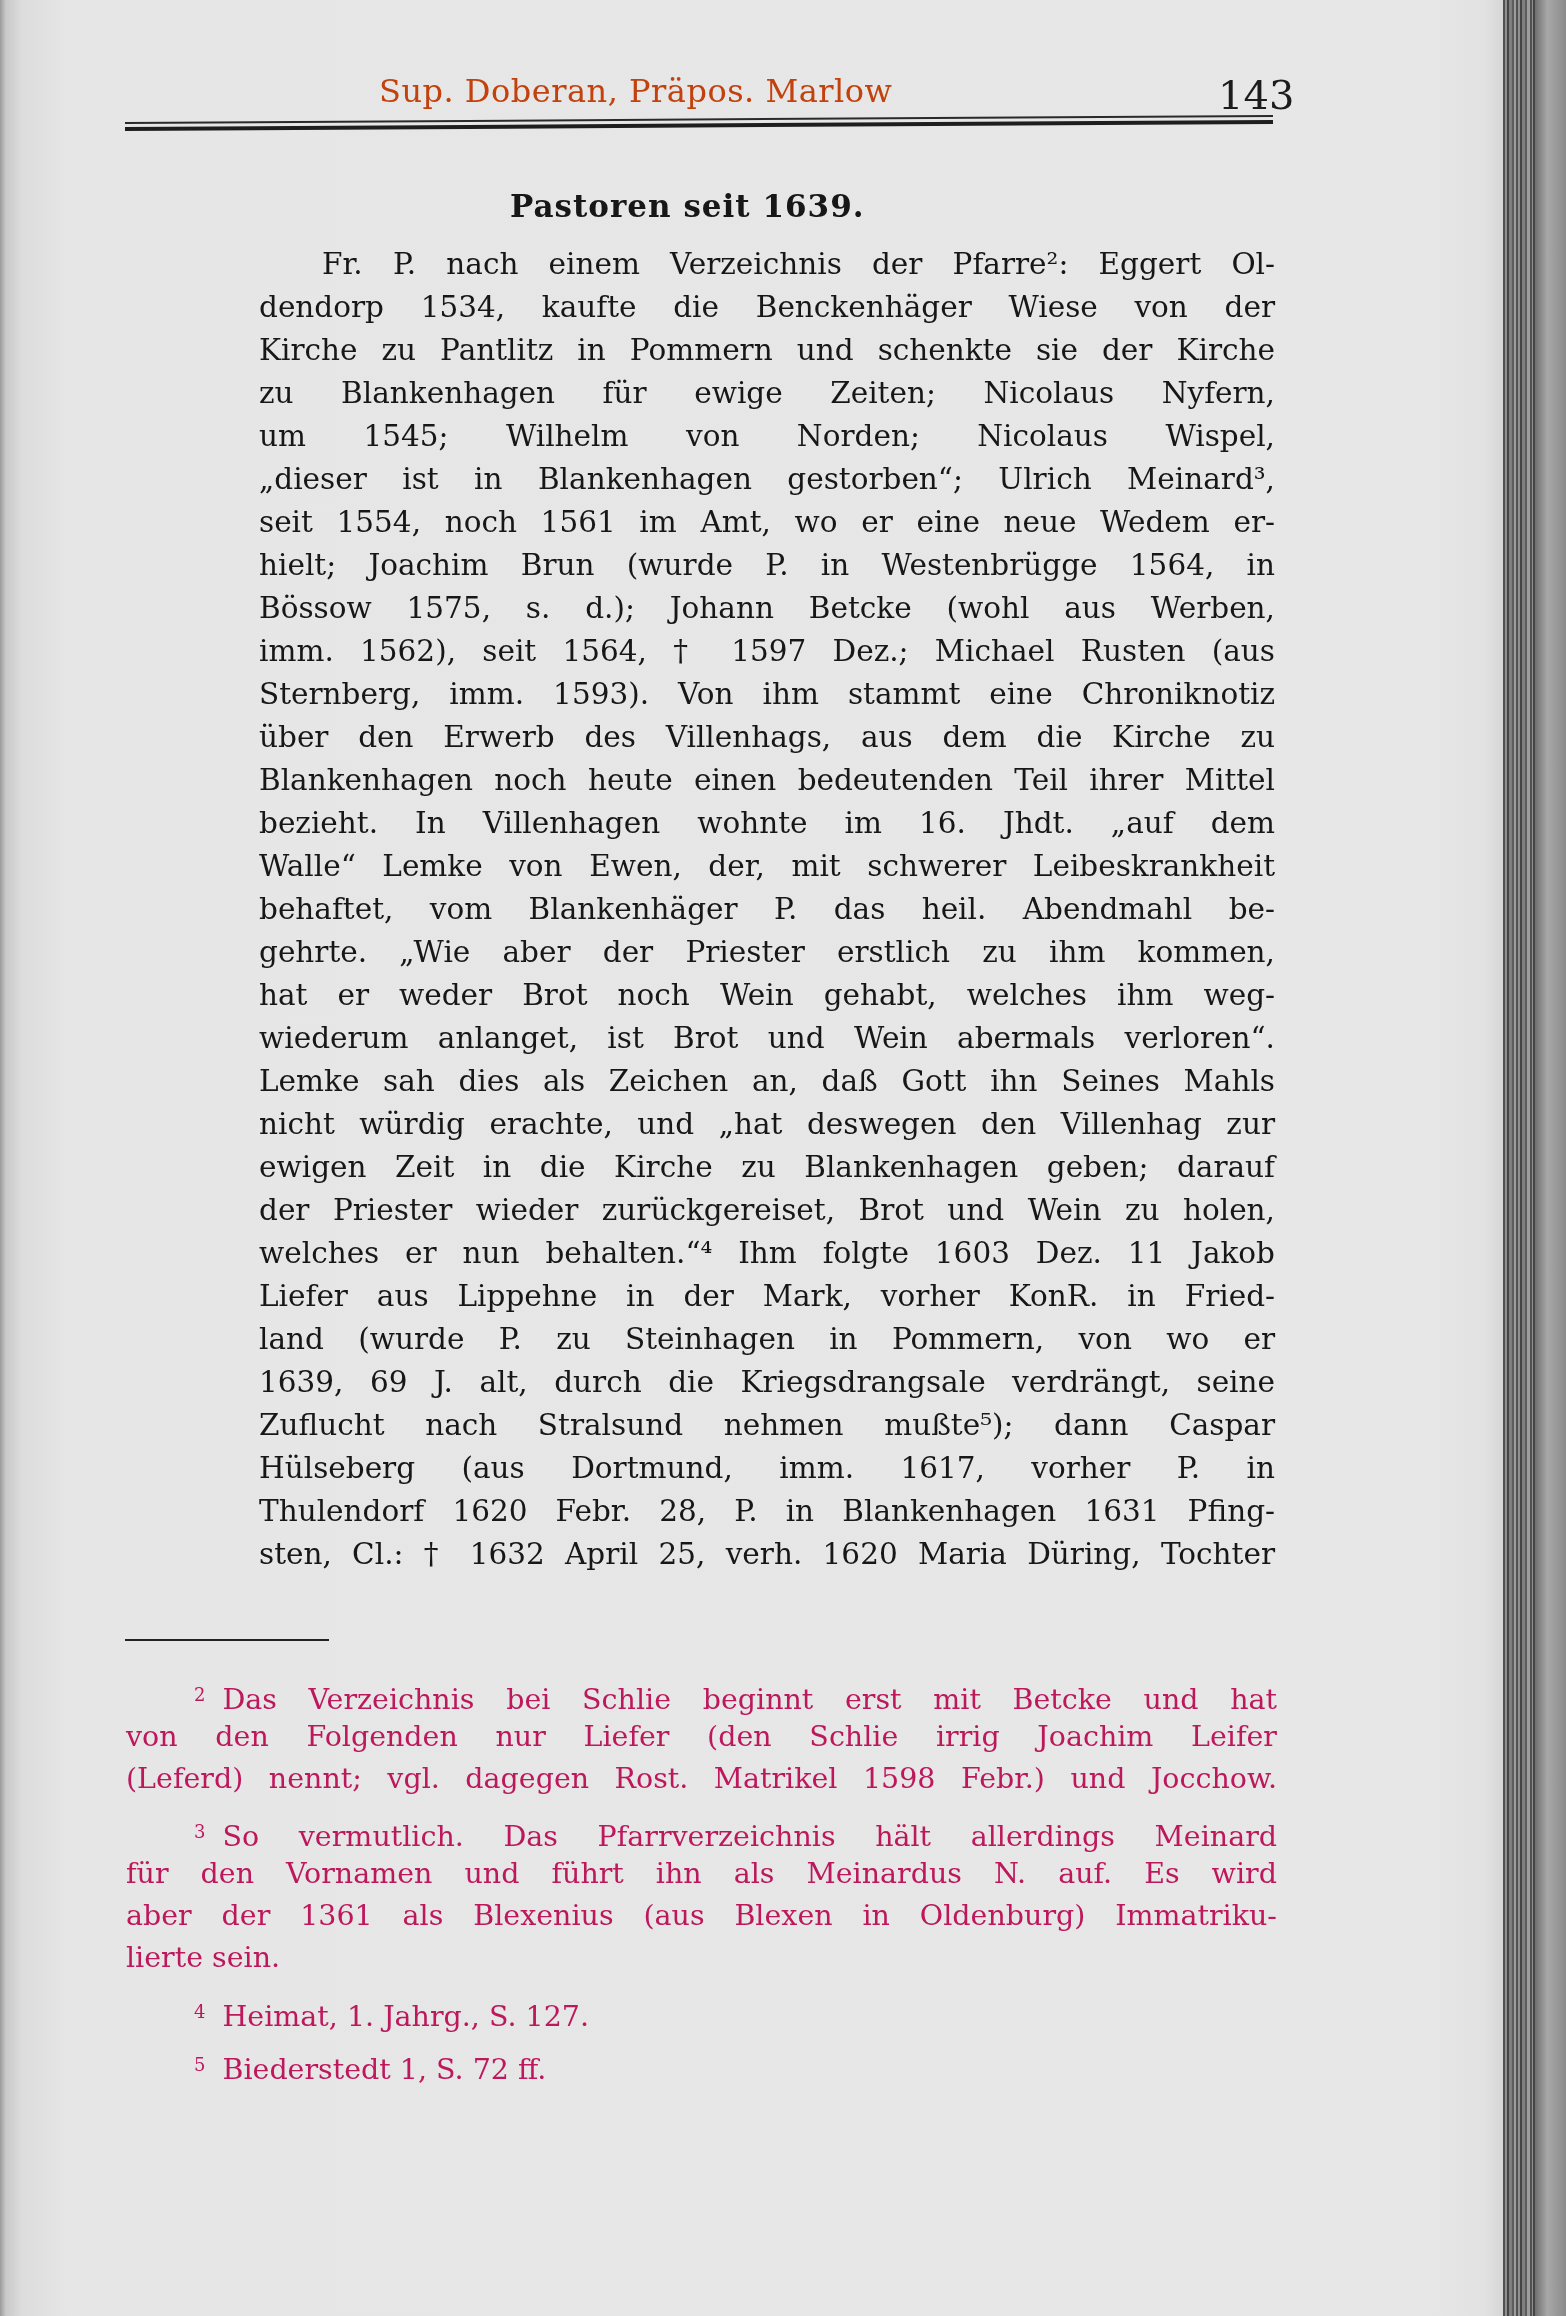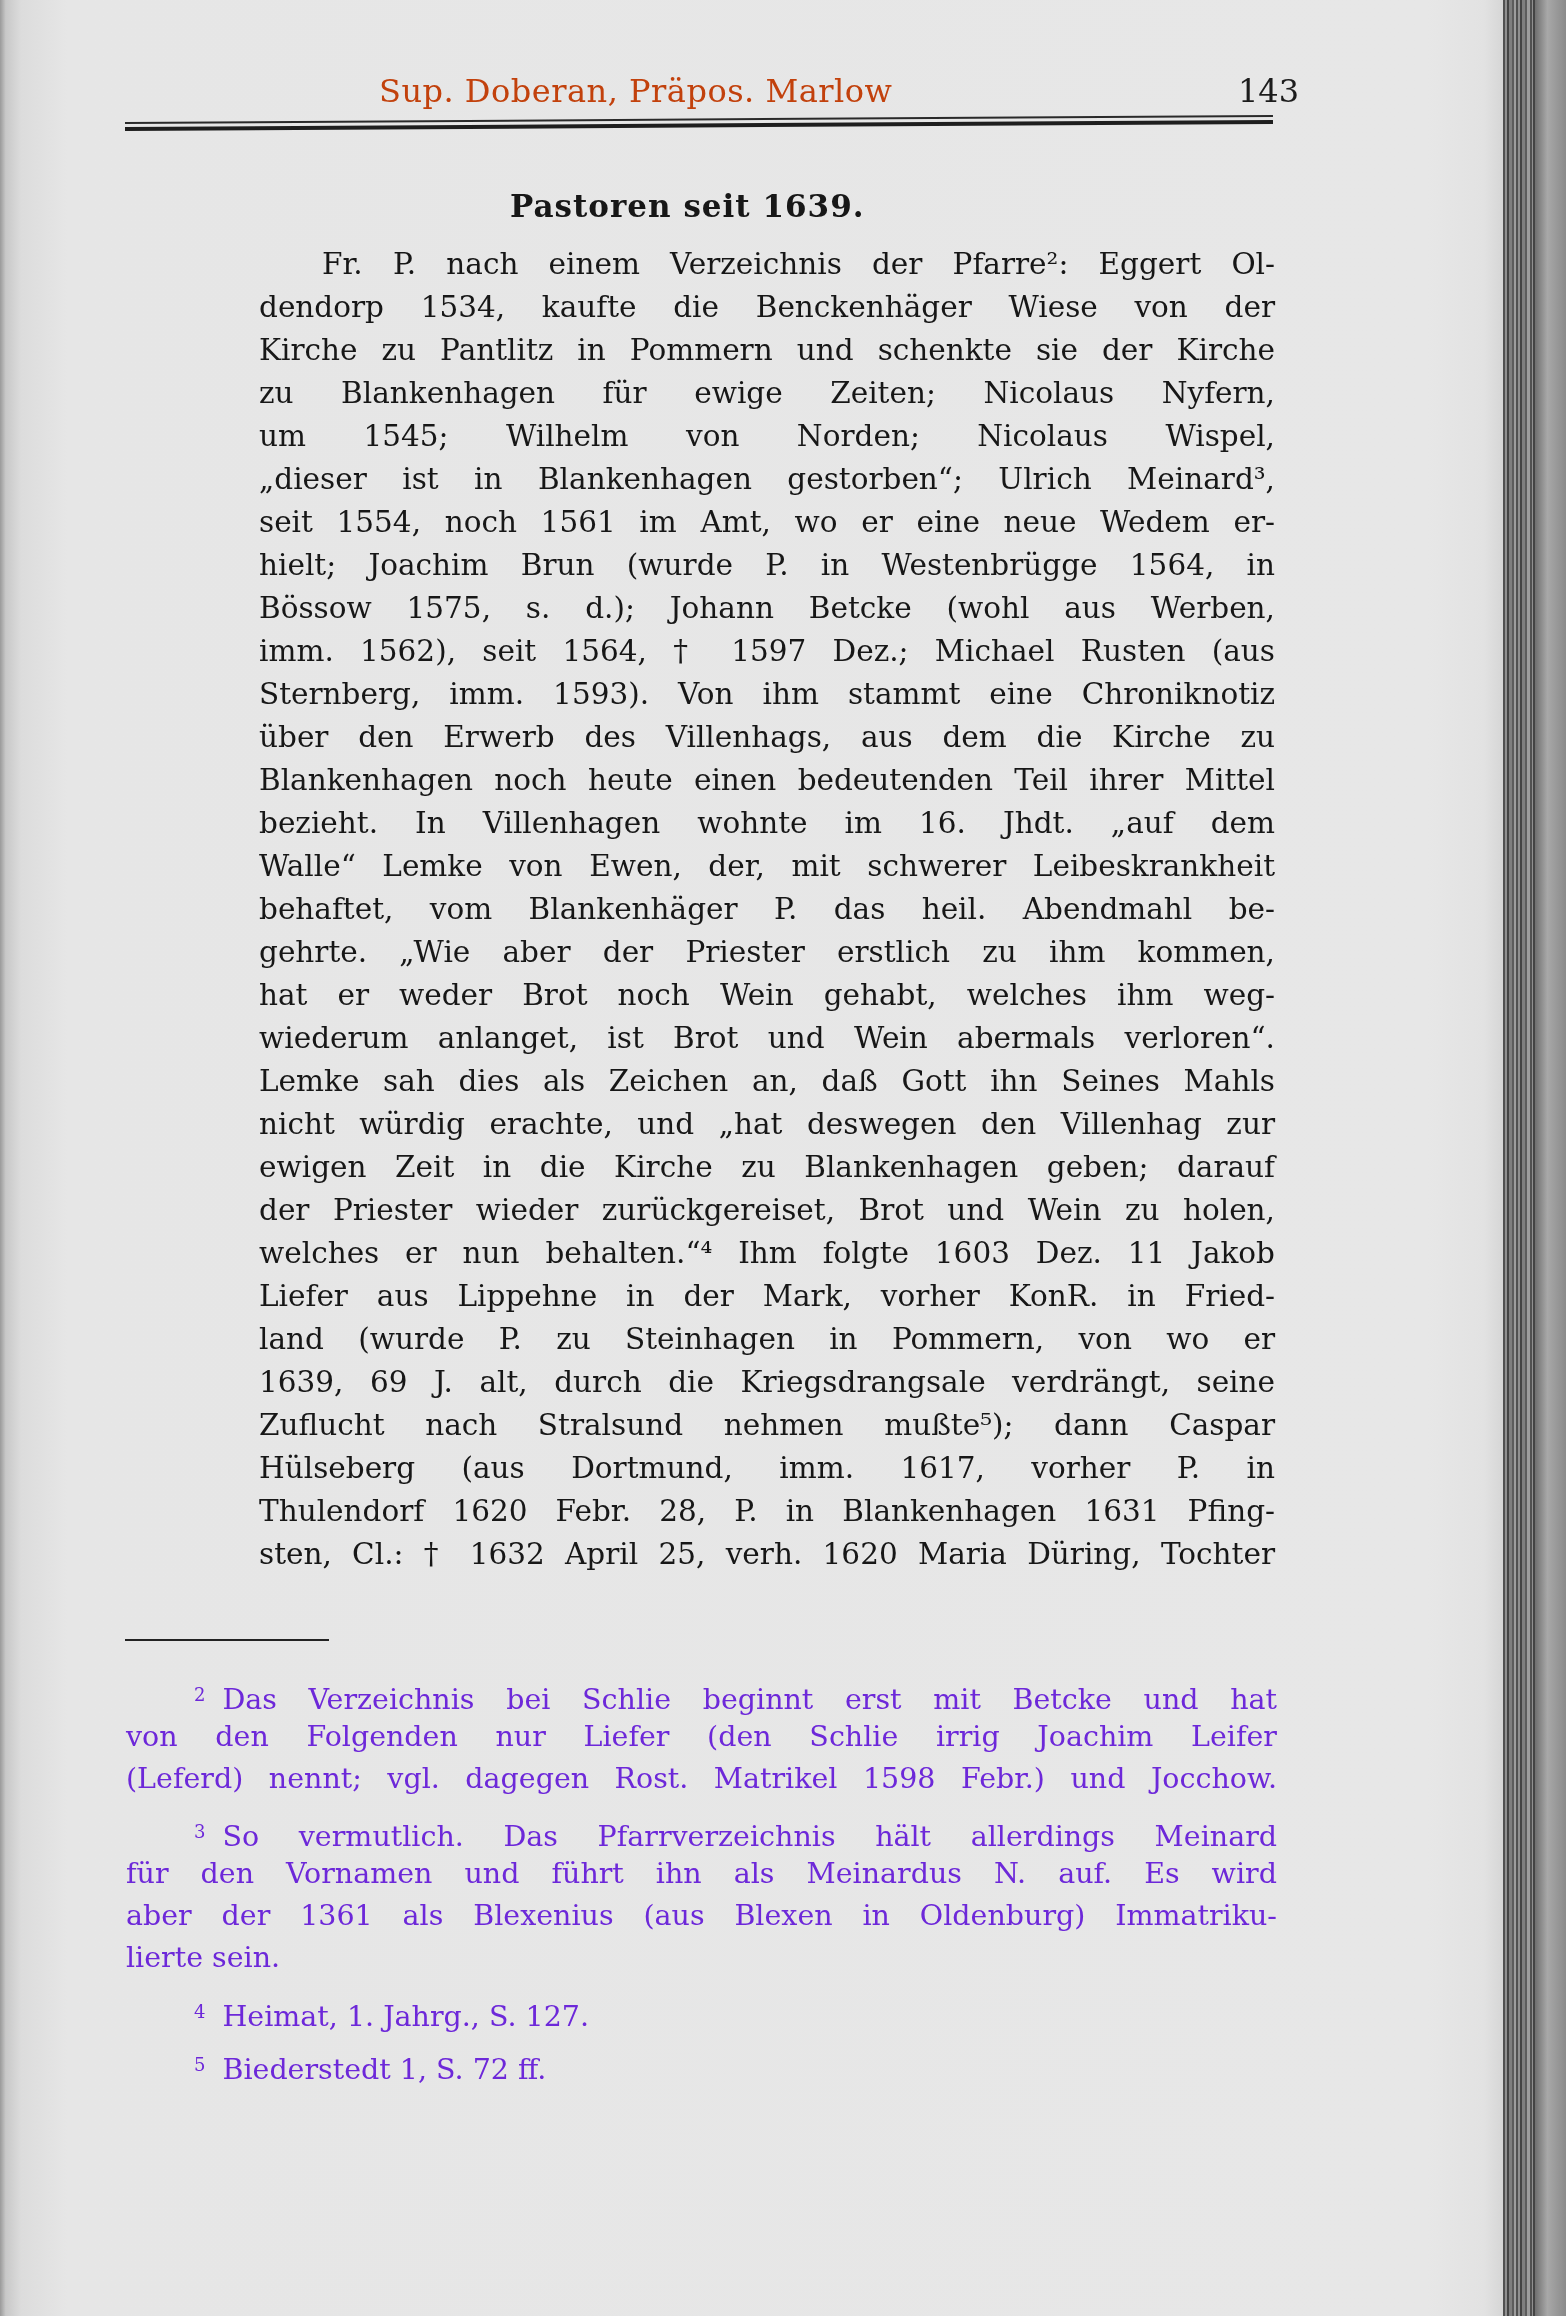--- a/index.html
+++ b/index.html
@@ -55,23 +55,22 @@
     left: 379px;
     font-size: 32px;
     letter-spacing: 0.5px;
     color: #c2410c;
     white-space: nowrap;
   }
   .page-number {
     position: absolute;
     top: 72px;
     left: 1218px;
-    font-size: 32px;
+    font-size: 40px;
     color: #1c1c1c;
-    margin-left: 20px;
   }
   .head-rule {
     position: absolute;
     left: 125px;
     width: 1148px;
     transform: rotate(-0.35deg);
     transform-origin: left center;
   }
   .head-rule.thin { top: 122px; height: 1.9px; background: #2a2a2a; }
   .head-rule.thick { top: 127px; height: 3.8px; background: #1e1e1e; }
@@ -117,21 +116,21 @@
     background: #222;
   }
   .footnotes {
     position: absolute;
     top: 1674px;
     left: 126px;
     width: 1151px;
   }
   .fn {
     font-size: 28.5px;
-    color: #6d28d9;
+    color: #be185d;
     margin-bottom: 11.4px;
   }
   .fn-line {
     height: 42px;
     line-height: 42px;
     white-space: nowrap;
     text-align: justify;
     text-align-last: justify;
   }
   .fn-line.lead { padding-left: 68px; }

